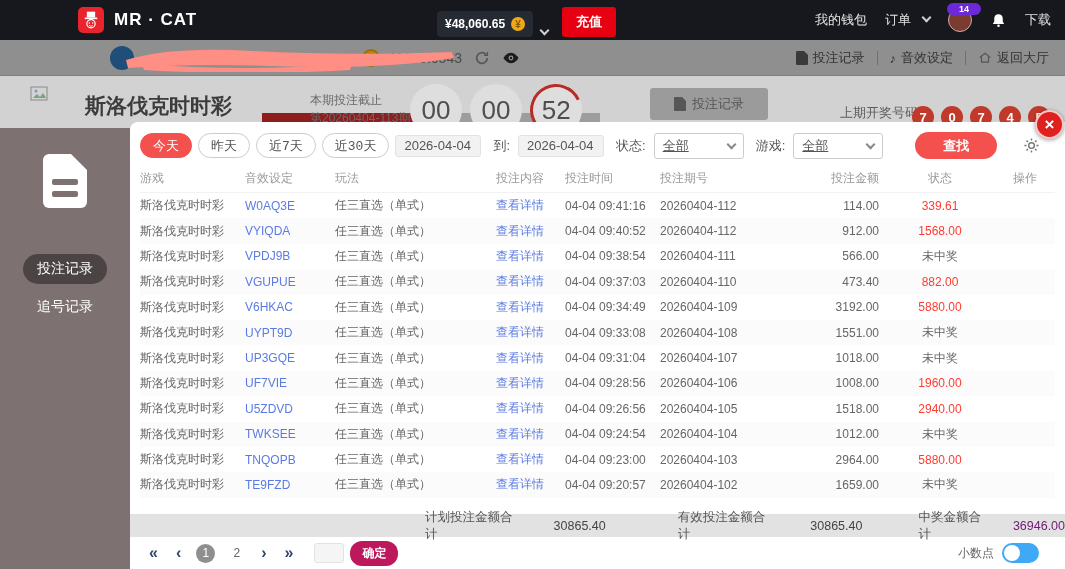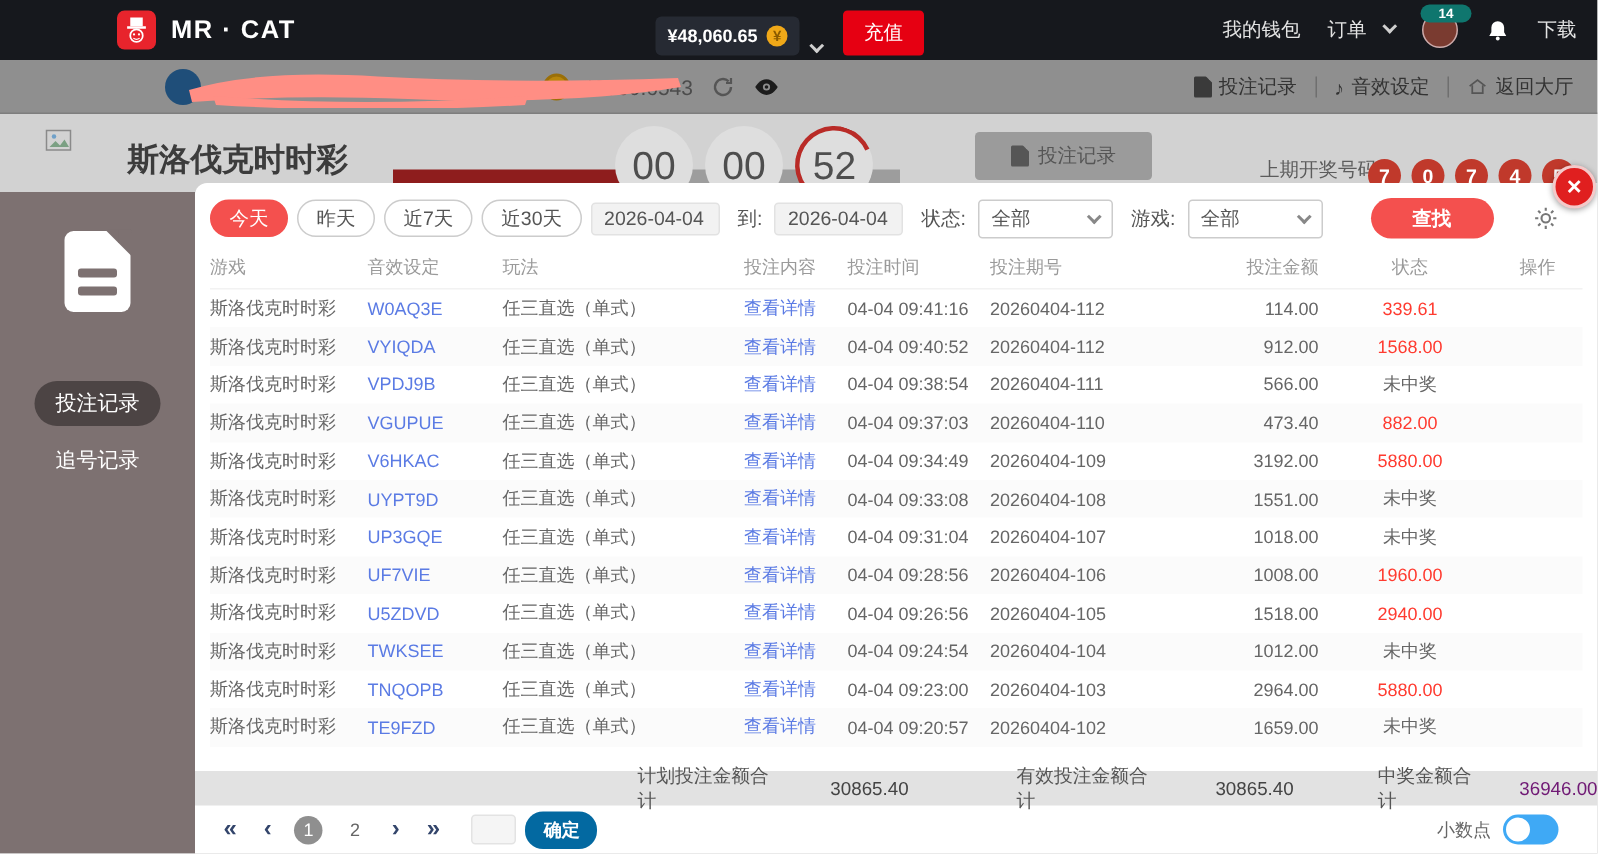--- a/index.html
+++ b/index.html
@@ -13,28 +13,28 @@
   .logo-box { width:26px; height:26px; background:#e8242c; border-radius:5px; margin-left:78px;
               display:flex; align-items:center; justify-content:center; }
   .brand { color:#fff; font-weight:bold; font-size:17px; letter-spacing:1px; margin-left:10px; }
   .balance-wrap { position:absolute; left:437px; top:7px; display:flex; align-items:flex-end; }
   .balance-pill { background:#262a33; border-radius:4px; height:26px; display:flex; align-items:center;
                   padding:0 8px; color:#fff; font-size:12px; font-weight:bold; gap:6px; }
   .coin { width:14px; height:14px; border-radius:50%; background:#f0a818; color:#8a5a00; font-size:10px;
           font-weight:bold; display:flex; align-items:center; justify-content:center; }
   .chev { width:7px; height:7px; border-right:2px solid #cfcfcf; border-bottom:2px solid #cfcfcf;
           transform:rotate(45deg); margin:0 0 3px 8px; }
-  .recharge-btn { background:#e60012; color:#fff; font-size:13px; font-weight:normal; border:none;
+  .recharge-btn { background:#e60012; color:#fff; font-size:13px; font-weight:bold; border:none;
                   border-radius:3px; padding:6px 14px; margin-left:14px; cursor:pointer; }
   .top-right { position:absolute; right:14px; top:0; height:40px; display:flex; align-items:center;
                gap:18px; color:#e3e3e3; font-size:13px; }
   .top-item { display:flex; align-items:center; gap:4px; cursor:pointer; }
   .avatar { position:relative; width:24px; height:24px; border-radius:50%; background:#7a3b30;
             border:1px solid #caa; }
-  .avatar .badge { position:absolute; top:-6px; right:-10px; background:#0f766e; color:#fff;
+  .avatar .badge { position:absolute; top:-6px; right:-10px; background:#6d28d9; color:#fff;
                    font-size:9px; font-weight:bold; border-radius:8px; padding:1px 12px; }
 
   
   .subbar { position:absolute; left:0; top:40px; width:1065px; height:36px; background:#8f8f8f;
             display:flex; align-items:center; z-index:4; border-bottom:1px solid #7e7e7e; }
   .user-avatar { width:24px; height:24px; border-radius:50%; background:#1f4e79; margin-left:110px; }
   .scribble { position:absolute; left:122px; top:4px; }
   .gold-coin { width:18px; height:18px; border-radius:50%; background:#b8860b; border:2px solid #9a6f08;
                margin-left:228px; }
   .coin-val { color:#4c4c4c; font-size:14px; margin-left:8px; }
@@ -82,28 +82,28 @@
   .side-tab.plain { margin-top:8px; }
 
   
   .modal { position:absolute; left:130px; top:122px; width:935px; height:447px; background:#fff;
            border-radius:8px 0 0 0; z-index:9; }
   .close-btn { position:absolute; top:-12px; right:1px; width:29px; height:29px; border-radius:50%;
                background:#e01f1f; border:2px solid #f4c9c9; color:#fff; font-size:17px; font-weight:bold;
                line-height:25px; text-align:center; cursor:pointer; box-shadow:0 1px 4px rgba(0,0,0,.4); z-index:10; }
   .filters { display:flex; align-items:center; padding:10px 10px 6px 10px; gap:6px; }
   .pill { height:25px; padding:0 12px; border-radius:13px; border:1px solid #ccc; background:#fff;
-          color:#555; font-size:13px; cursor:pointer; display:flex; align-items:center; }
+          color:#555; font-size:13px; cursor:pointer; display:flex; align-items:center;font-family:Liberation Mono, monospace; }
   .pill.active { background:#f4504e; border-color:#f4504e; color:#fff; }
   .dinput { width:86px; height:22px; background:#f2f2f2; border:1px solid #e2e2e2; border-radius:3px;
             color:#555; font-size:13px; padding:0 8px; }
   .flabel { color:#555; font-size:13px; margin:0 2px 0 6px; }
   .fselect { position:relative; width:90px; height:26px; background:#fff; border:1px solid #ccc;
              border-radius:3px; color:#555; font-size:13px; display:flex; align-items:center;
-             padding:0 8px; cursor:pointer; }
+             padding:0 8px; cursor:pointer;text-decoration:underline; }
   .fselect .chev { border-color:#888; margin-left:auto; }
   .sinput { width:96px; height:26px; background:#f2f2f2; border:1px solid #e2e2e2; border-radius:3px;
             color:#555; font-size:13px; padding:0 8px; }
   .sinput::placeholder { color:#9a9a9a; }
   .find-btn { width:82px; height:27px; background:#f4504e; color:#fff; border:none; border-radius:14px;
               font-size:13px; font-weight:bold; margin-left:26px; cursor:pointer; }
   .gear { margin-left:20px; cursor:pointer; display:flex; }
 
   
   .tbl { padding:0 10px; }
@@ -124,21 +124,21 @@
              display:flex; align-items:center; font-size:12.5px; color:#555; }
   .summary .val { color:#444; }
   .summary .red { color:#701a75; }
   .pager { position:absolute; left:0; bottom:0; width:935px; height:32px; display:flex; align-items:center;
            padding:0 10px; }
   .arrow { color:#33456b; font-size:16px; font-weight:bold; margin:0 9px; cursor:pointer; }
   .pnum { width:19px; height:19px; border-radius:50%; text-align:center; line-height:19px; font-size:12px;
           margin:0 6px; cursor:pointer; color:#666; }
   .pnum.cur { background:#8f8f8f; color:#fff; }
   .jump { width:30px; height:20px; background:#f5f5f5; border:1px solid #e3e3e3; border-radius:3px; margin:0 6px 0 12px; }
-  .ok-btn { background:#0369a1; color:#fff; border:none; border-radius:12px; font-size:12px; font-weight:bold;
+  .ok-btn { background:#be185d; color:#fff; border:none; border-radius:12px; font-size:12px; font-weight:bold;
             padding:4px 12px; cursor:pointer; }
   .dec { margin-left:auto; display:flex; align-items:center; gap:8px; color:#666; font-size:12px; padding-right:16px; }
   .toggle { width:37px; height:20px; border-radius:10px; background:#3fa9f5; position:relative; cursor:pointer; }
   .toggle .knob { position:absolute; left:2px; top:2px; width:16px; height:16px; border-radius:50%; background:#fff; }
 </style>
 </head>
 <body>
 
 <div class="screen">
 
@@ -231,20 +231,24 @@
 
   <div class="page">
     <svg class="broken-img" width="18" height="16">
       <rect x="1" y="1" width="16" height="13" fill="none" stroke="#8a8a8a"></rect>
       <circle cx="6" cy="5" r="1.5" fill="#6fa0c8"></circle>
         <path d="M3 12 L7 8 L10 11 L13 7 L16 12 Z" fill="#7ba083"></path>
     </svg>
     <div class="page-title">斯洛伐克时时彩</div>
     <div class="tab-red"></div>
     <div class="tab-gray"></div>
+    <div class="deadline">
+      <div>本期投注截止</div>
+      <div>第20260404-113期</div>
+    </div>
     <div class="cd-wrap">
       <div class="cd">
           <span>00</span>
         </div>
       <div class="cd">
           <span>00</span>
         </div>
       <div class="cd arc">
           <span>52</span>
         </div>

